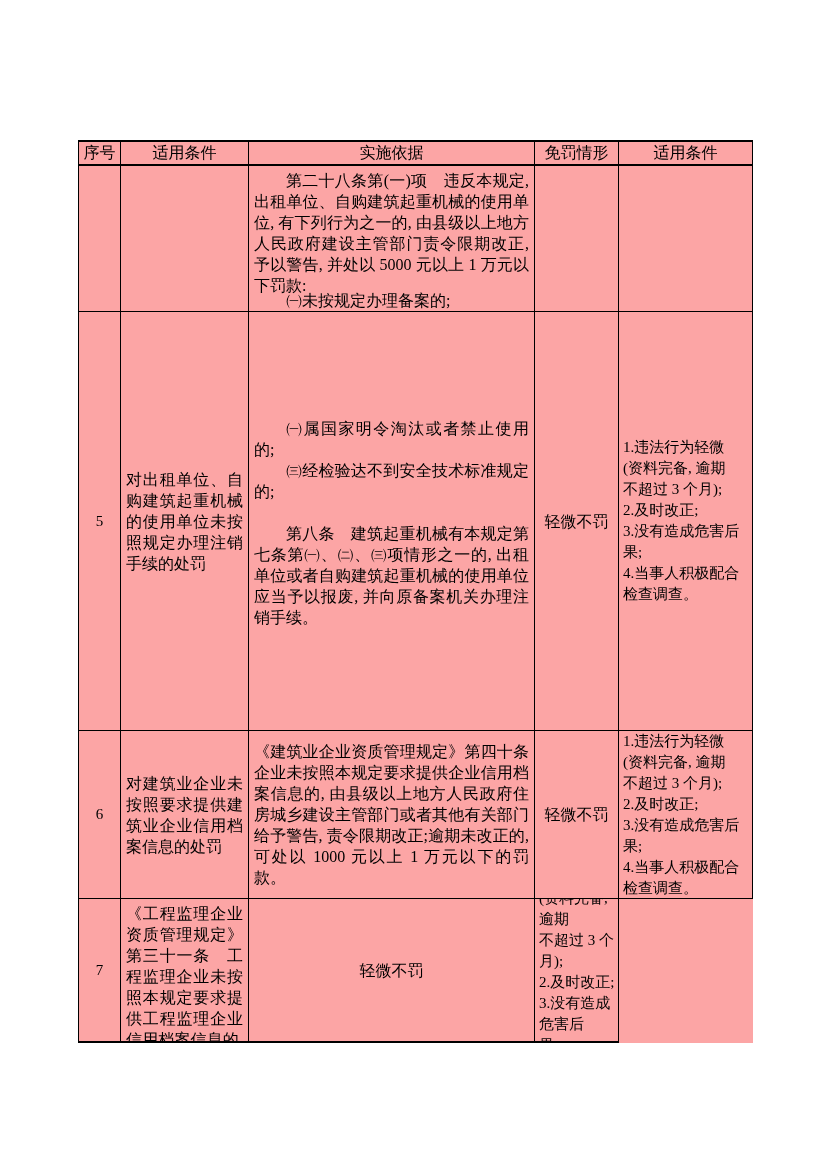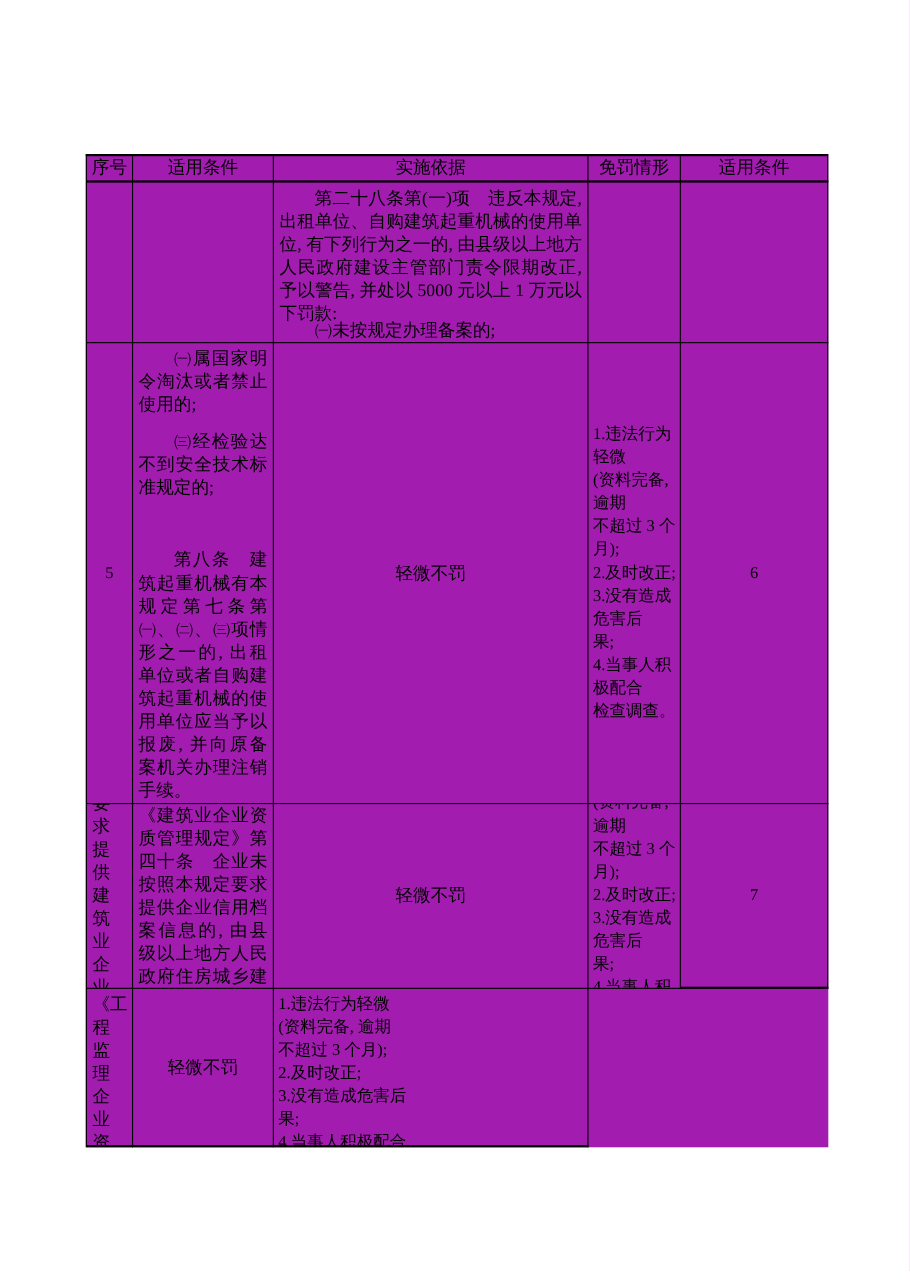--- a/index.html
+++ b/index.html
@@ -17,41 +17,41 @@
   }
   .tbl {
     position: absolute;
     left: 78px;
     top: 140px;
     display: grid;
     grid-template-columns: 42px 128px 286px 84px 134px;
     grid-template-rows: 24px 146px 419px 168px 144px;
     border-top: 2px solid #000;
     border-left: 1px solid #000;
-    background: #a21caf;
+    background: #fca5a5;
   }
   .cell {
     box-sizing: border-box;
     border-right: 1px solid #000;
     border-bottom: 1px solid #000;
     overflow: hidden;
     display: flex;
     flex-direction: column;
     font-size: 16px;
     line-height: 21px;
   }
   .bb2 { border-bottom-width: 2px; }
   .hd {
     justify-content: center;
     align-items: center;
     border-bottom-width: 2px;
     line-height: 20px;
   }
   .vc { justify-content: center; }
-  .vt { justify-content: space-between; padding-top: 4px; }
+  .vt { justify-content: center; padding-top: 4px; }
   .seq { align-items: center; font-size: 15px; }
   .name {
     padding-left: 5px;
     padding-right: 5px;
     text-align: justify;
   }
   .basis {
     padding-left: 5px;
     padding-right: 5px;
     text-align: justify;
@@ -85,20 +85,21 @@
     <div class="cell seq vc"></div>
     <div class="cell name vc"></div>
     <div class="cell basis vt">
       <p class="indent">第二十八条第(一)项　违反本规定, 出租单位、自购建筑起重机械的使用单位, 有下列行为之一的, 由县级以上地方人民政府建设主管部门责令限期改正, 予以警告, 并处以 5000 元以上 1 万元以下罚款:</p>
       <p class="indent">㈠未按规定办理备案的;</p>
     </div>
     <div class="cell exempt"></div>
     <div class="cell cond vt"></div>
 
     <div class="cell seq vc">5</div>
+    <div class="cell name vc">对出租单位、自购建筑起重机械的使用单位未按照规定办理注销手续的处罚</div>
     <div class="cell basis vt">
       <p class="indent">㈠属国家明令淘汰或者禁止使用的;</p>
       <p class="indent">㈢经检验达不到安全技术标准规定的;</p>
       <p></p>
       <p class="indent">第八条　建筑起重机械有本规定第七条第㈠、㈡、㈢项情形之一的, 出租单位或者自购建筑起重机械的使用单位应当予以报废, 并向原备案机关办理注销手续。</p>
     </div>
     <div class="cell exempt">轻微不罚</div>
     <div class="cell cond vc">1.违法行为轻微
 (资料完备, 逾期
 不超过 3 个月);

